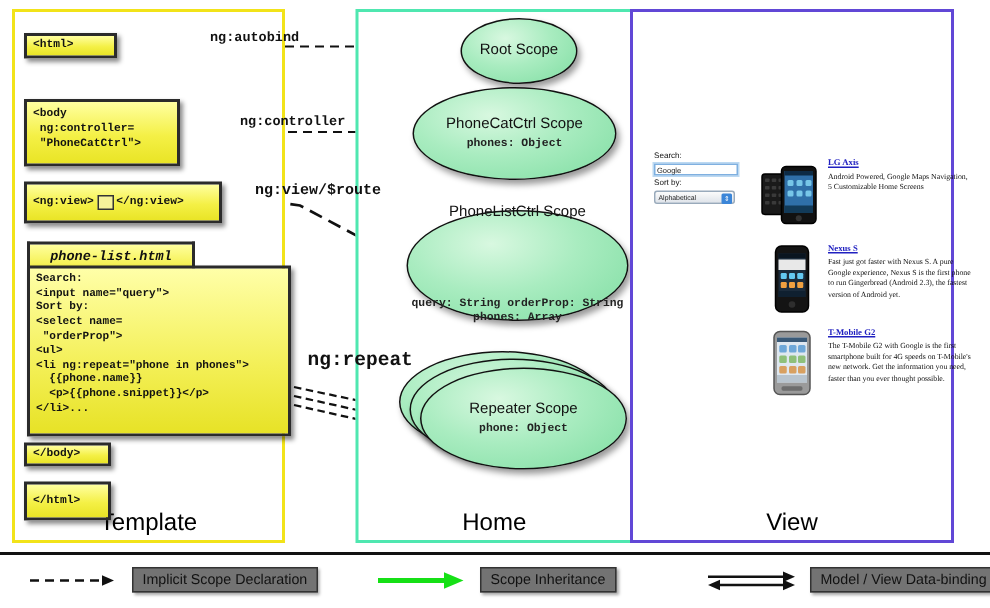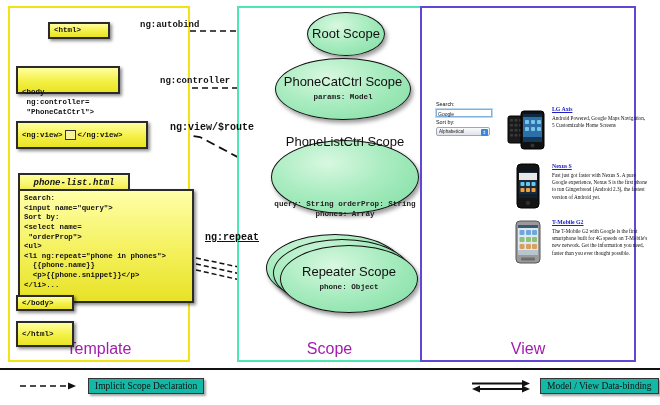--- a/index.html
+++ b/index.html
@@ -5,58 +5,58 @@
   html,body{margin:0;padding:0;background:#fff;}
   body{width:660px;height:405px;font-family:"Liberation Sans",sans-serif;overflow:hidden;}
   #root{position:relative;width:660px;height:405px;}
 
   
   .col{position:absolute;top:6px;height:356px;background:#fff;box-sizing:border-box;}
   #col-template{left:8px;width:182px;border:2px solid #f2e319;}
   #col-model{left:237px;width:185px;border:2px solid #4fe7b0;}
   #col-view{left:420px;width:216px;border:2px solid #6147d6;}
   .col-label{position:absolute;bottom:2px;width:100%;text-align:center;
-             font-size:16px;color:#a21caf;font-family:"Liberation Sans",sans-serif;}
+             font-size:16px;color:#000000;font-family:"Liberation Sans",sans-serif;}
 
   
   .ybox{position:absolute;background:linear-gradient(180deg,#ffffa0 0%,#f4f046 55%,#e9e425 100%);
         border:2px solid #2b2b2b;box-shadow:2px 2px 3px rgba(0,0,0,.45);
         font-family:"Liberation Mono",monospace;font-size:7.5px;font-weight:bold;
         color:#111;box-sizing:border-box;padding:2px 4px;line-height:1.35;white-space:pre;}
 
-  #tag-html{left:16px;top:22px;width:62px;height:17px;display:flex;align-items:center;margin-left:32px;}
-  #tag-body{left:16px;top:66px;width:104px;height:28px;padding-top:19px;}
+  #tag-html{left:16px;top:22px;width:62px;height:17px;display:flex;align-items:center;}
+  #tag-body{left:16px;top:66px;width:104px;height:45px;padding-top:3px;}
   #tag-ngview{left:16px;top:121px;width:132px;height:28px;display:flex;align-items:center;}
   #tag-bodyclose{left:16px;top:295px;width:58px;height:16px;display:flex;align-items:center;}
   #tag-htmlclose{left:16px;top:321px;width:58px;height:26px;display:flex;align-items:center;}
 
   .ngview-slot{display:inline-block;width:9px;height:8px;border:1px solid #333;background:#f6f29a;
                margin:0 2px;vertical-align:middle;}
 
   
-  #file-card{position:absolute;left:18px;top:173px;width:176px;height:130px;}
+  #file-card{position:absolute;left:18px;top:161px;width:176px;height:130px;}
   #file-tab{position:absolute;left:0;top:0;width:112px;height:18px;
             background:linear-gradient(180deg,#ffff9e,#f3ee45);
             border:2px solid #2b2b2b;border-bottom:none;box-sizing:border-box;
             display:flex;align-items:center;justify-content:center;
             font-family:"Liberation Mono",monospace;font-size:9px;font-weight:bold;font-style:italic;color:#111;}
   #file-body{position:absolute;left:0;top:16px;width:176px;height:114px;
              background:linear-gradient(180deg,#ffffa8 0%,#f3ef55 60%,#e7e226 100%);
              border:2px solid #2b2b2b;box-shadow:2px 2px 3px rgba(0,0,0,.45);
              box-sizing:border-box;padding:3px 4px;
              font-family:"Liberation Mono",monospace;font-size:7.4px;font-weight:bold;
              color:#111;line-height:1.3;white-space:pre;overflow:hidden;}
 
   
   .scope{position:absolute;border-radius:50%;border:1.6px solid #111;
          background:radial-gradient(ellipse at 38% 30%,#d8f8e0 0%,#a9ecc0 45%,#7fdda2 100%);
          box-shadow:2px 3px 4px rgba(0,0,0,.4);
          display:flex;flex-direction:column;align-items:center;justify-content:center;
          text-align:center;color:#111;}
-  .scope .nm{font-size:13px;font-family:"Liberation Sans",sans-serif;line-height:1.15;}
+  .scope .nm{font-size:10px;font-family:"Liberation Sans",sans-serif;line-height:1.15;}
   .scope .props{margin-top:3px;font-family:"Liberation Mono",monospace;font-size:7.6px;
                 font-weight:bold;line-height:1.25;color:#222;}
 
   #scope-root{left:307px;top:12px;width:76px;height:42px;}
   #scope-cat{left:275px;top:58px;width:134px;height:60px;}
   #scope-list{left:271px;top:140px;width:146px;height:72px;gap:48px;}
   #scope-rep3{left:266px;top:234px;width:136px;height:66px;}
   #scope-rep2{left:273px;top:239px;width:136px;height:66px;}
   #scope-rep1{left:280px;top:245px;width:136px;height:66px;}
 
@@ -86,29 +86,29 @@
   .phone-name{font-size:5.8px;color:#2020c0;text-decoration:underline;font-weight:bold;
               font-family:"Liberation Serif",serif;}
   .phone-desc{font-size:5.2px;color:#111;line-height:1.38;margin-top:3px;
               font-family:"Liberation Serif",serif;}
 
   
   .elabel{position:absolute;font-family:"Liberation Mono",monospace;font-weight:bold;color:#111;}
   #lbl-autobind{left:140px;top:20px;font-size:9px;}
   #lbl-controller{left:140px;top:76px;font-size:9px;padding-left:20px;}
   #lbl-route{left:170px;top:122px;font-size:10px;}
-  #lbl-repeat{left:205px;top:232px;font-size:10px;text-decoration:underline;}
+  #lbl-repeat{left:205px;top:232px;font-size:13px;}
 
   
   #legend{position:absolute;left:0;top:368px;width:660px;height:37px;
           border-top:2px solid #111;background:#fff;}
   .leg{position:absolute;top:8px;display:flex;align-items:center;}
   #leg-1{left:18px;} #leg-2{left:250px;} #leg-3{left:470px;}
-  .leg-box{border:1.5px solid #333;background:#14b8a6;box-shadow:1.5px 1.5px 2px rgba(0,0,0,.35);
-           padding:2px 6px;font-size:9.5px;color:#111;font-family:Liberation Serif, serif;
+  .leg-box{border:1.5px solid #333;background:#737373;box-shadow:1.5px 1.5px 2px rgba(0,0,0,.35);
+           padding:2px 6px;font-size:9.5px;color:#111;font-family:Liberation Sans, sans-serif;
            white-space:nowrap;}
   .leg-art{width:62px;height:14px;margin-right:8px;}
   svg{display:block;overflow:visible;}
 </style>
 </head>
 <body>
 
 <div id="root">
 
   <svg id="lines" width="660" height="366" style="position:absolute;left:0;top:0;">
@@ -167,32 +167,32 @@
 &lt;li ng:repeat="phone in phones"&gt;
   {{phone.name}}
   &lt;p&gt;{{phone.snippet}}&lt;/p&gt;
 &lt;/li&gt;...</div>
   </div>
 
   <div class="ybox" id="tag-bodyclose">&lt;/body&gt;</div>
   <div class="ybox" id="tag-htmlclose">&lt;/html&gt;</div>
 
   <div class="col" id="col-model">
-    <div class="col-label">Scope</div>
+    <div class="col-label">Home</div>
   </div>
 
   <div class="scope" id="scope-root">
     <div class="nm">Root
 Scope</div>
   </div>
 
   <div class="scope" id="scope-cat">
     <div class="nm">PhoneCatCtrl
 Scope</div>
-    <div class="props">params: Model</div>
+    <div class="props">phones: Object</div>
   </div>
 
   <div class="scope" id="scope-list">
     <div class="nm">PhoneListCtrl
 Scope</div>
     <div class="props">query: String
 orderProp: String
 phones: Array</div>
   </div>
 
@@ -319,20 +319,27 @@
   <div class="elabel" id="lbl-repeat">ng:repeat</div>
 
   <div id="legend">
     <div class="leg" id="leg-1">
       <svg class="leg-art" viewBox="0 0 62 14">
         <path d="M2,7 L50,7" stroke="#111" stroke-width="1.6" stroke-dasharray="6,4" fill="none"></path>
         <path d="M50,3.5 L58,7 L50,10.5 z" fill="#111"></path>
       </svg>
       <span class="leg-box">Implicit Scope Declaration</span>
     </div>
+    <div class="leg" id="leg-2">
+      <svg class="leg-art" viewBox="0 0 62 14">
+        <path d="M2,7 L46,7" stroke="#16e016" stroke-width="3.4" fill="none"></path>
+        <path d="M46,1.5 L59,7 L46,12.5 z" fill="#16e016"></path>
+      </svg>
+      <span class="leg-box">Scope Inheritance</span>
+    </div>
     <div class="leg" id="leg-3">
       <svg class="leg-art" viewBox="0 0 62 14">
         <path d="M2,4.5 L52,4.5" stroke="#111" stroke-width="1.8" fill="none"></path>
         <path d="M52,1 L60,4.5 L52,8 z" fill="#111"></path>
         <path d="M10,10 L52,10" stroke="#111" stroke-width="1.8" fill="none"></path>
         <path d="M10,6.5 L2,10 L10,13.5 z" fill="#111"></path>
         <path d="M52,6.5 L60,10 L52,13.5 z" fill="#111"></path>
       </svg>
       <span class="leg-box">Model / View Data-binding</span>
     </div>

